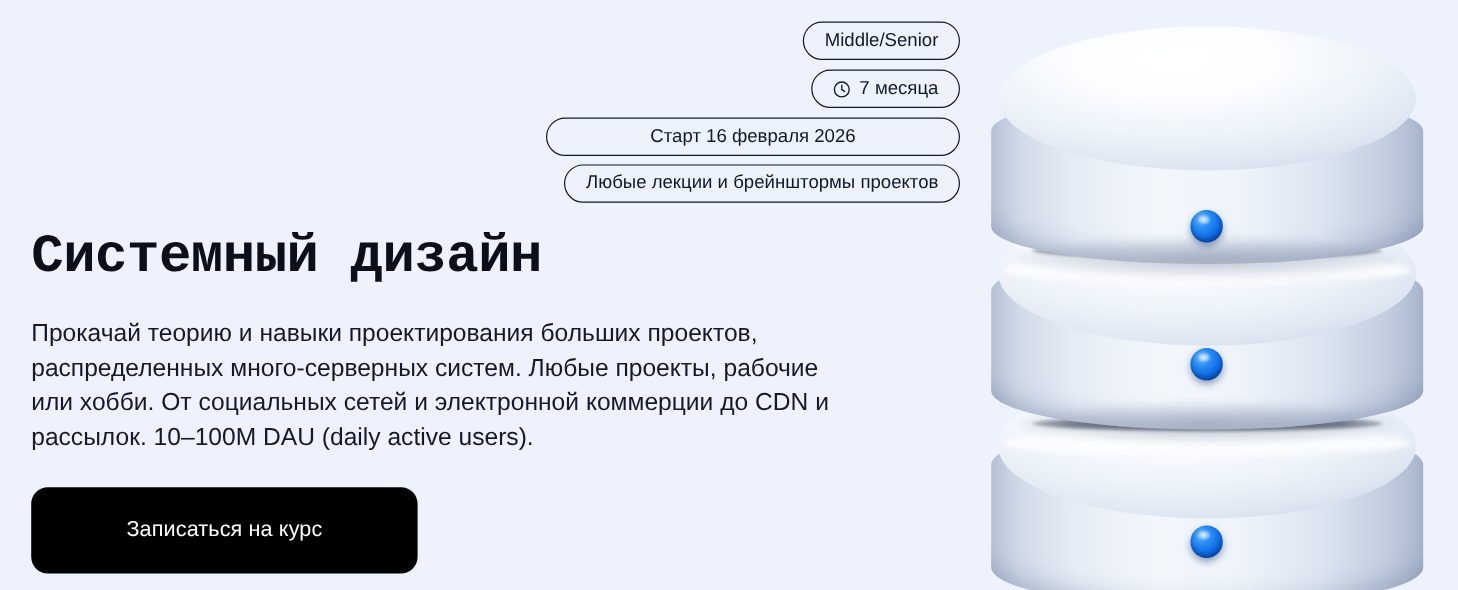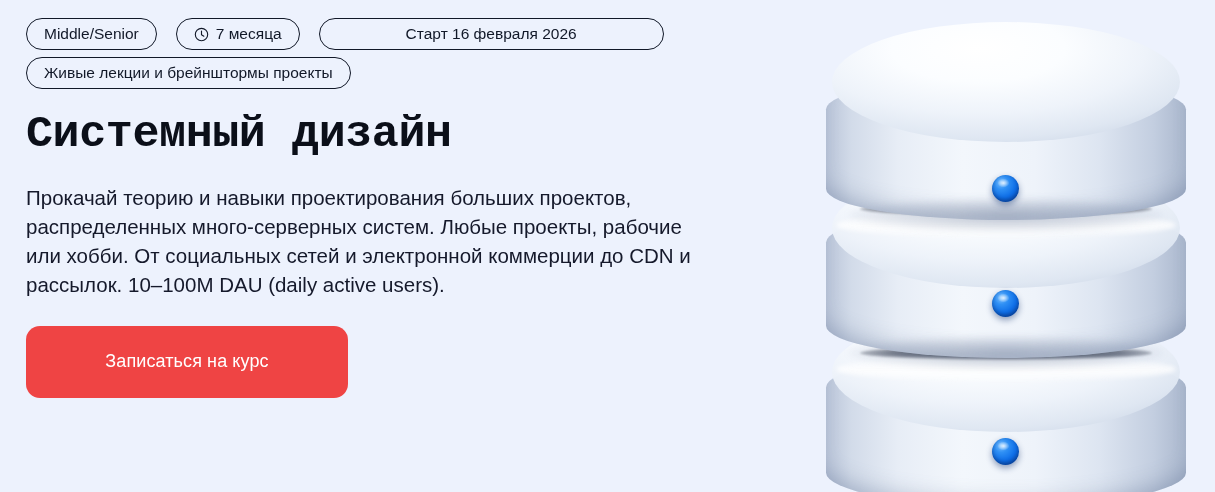--- a/index.html
+++ b/index.html
@@ -27,22 +27,23 @@
   .content {
     position: relative;
     width: 800px;
     padding: 18px 0 0 26px;
   }
 
   .badge-rows { display: block; }
 
   .badge-row {
     display: flex;
-    align-items: center;
-    gap: 19px;
+    flex-direction: column;
+    align-items: flex-end;
+    gap: 8px;
     margin-bottom: 7px;
   }
 
   .badge {
     display: inline-flex;
     align-items: center;
     justify-content: center;
     gap: 7px;
     height: 32px;
     padding: 0 17px;
@@ -87,21 +88,21 @@
 
   .cta-button {
     display: inline-flex;
     align-items: center;
     justify-content: center;
     margin-top: 26px;
     width: 322px;
     height: 72px;
     border: none;
     border-radius: 14px;
-    background: #ef4444;
+    background: #000000;
     color: #ffffff;
     font-family: "Liberation Sans", sans-serif;
     font-size: 18px;
     font-weight: 500;
     letter-spacing: 0.1px;
     cursor: pointer;
   }
 
   
   .illustration {
@@ -285,21 +286,21 @@
         </div>
 
         <div class="badge badge-wide">
           <span>Старт 16 февраля 2026</span>
         </div>
 
       </div>
 
       <div class="badge-row">
         <div class="badge">
-          <span>Живые лекции и брейнштормы проекты</span>
+          <span>Любые лекции и брейнштормы проектов</span>
         </div>
       </div>
 
     </div>
 
     <h1 class="title">
       <span class="title-line">Системный дизайн</span>
     </h1>
 
     <p class="description">Прокачай теорию и навыки проектирования больших проектов, распределенных много-серверных систем. Любые проекты, рабочие или хобби. От социальных сетей и электронной коммерции до CDN и рассылок. 10–100M DAU (daily active users).</p>

